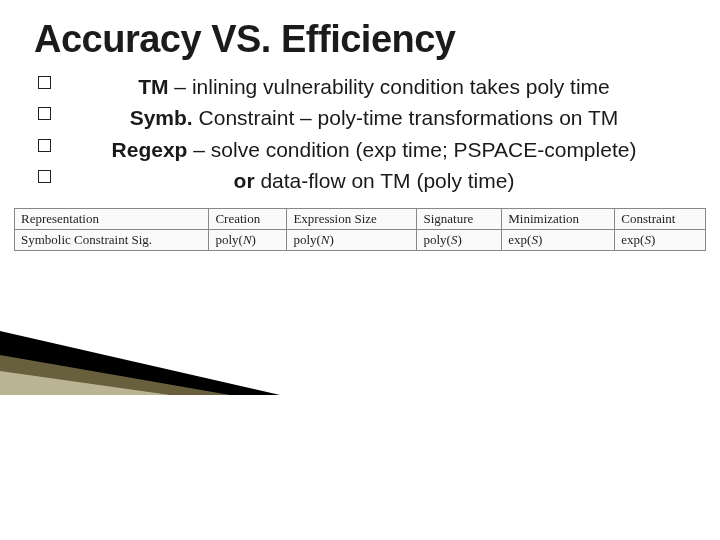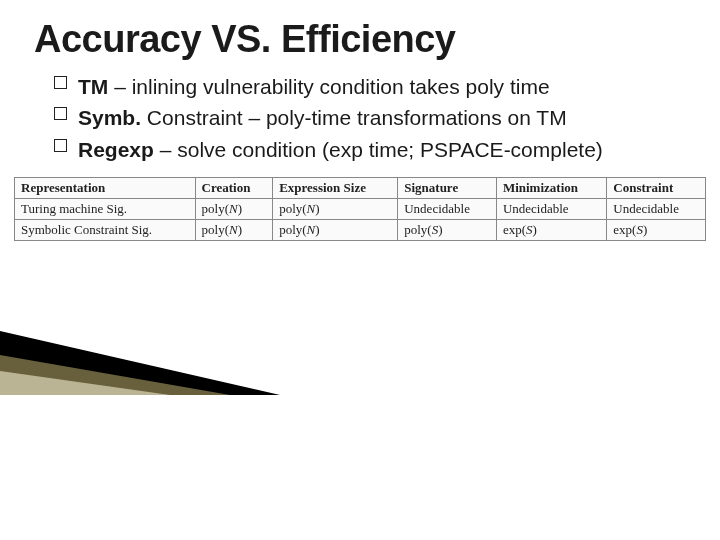--- a/index.html
+++ b/index.html
@@ -28,23 +28,24 @@
     margin: 0 0 12px 0;
   }
   .bullets {
     font-size: 21px;
     line-height: 1.3;
     color: #1a1a1a;
     margin: 0 0 14px 0;
     padding-left: 28px;
   }
   .bullets p {
-    margin: 0 0 4px 16px;
+    margin: 0 0 4px 0;
     position: relative;
     padding-left: 0;
+    text-align: center;
   }
   .chk {
     position: absolute;
     left: -24px;
     top: 3px;
     width: 13px;
     height: 13px;
     border: 1.2px solid #222;
     box-sizing: border-box;
   }
@@ -55,21 +56,21 @@
     font-size: 13px;
   }
   table.datatable th, table.datatable td {
     border: 1px solid #888;
     padding: 2px 6px;
     text-align: left;
     white-space: nowrap;
     background: #fafafa;
   }
   table.datatable th {
-    font-weight: bold;
+    font-weight: normal;
   }
   .mi { font-style: italic; }
   .sup { vertical-align: super; font-size: 0.7em; }
   .tablewrap {
     margin: 6px -20px 0 -20px;
   }
   
   .wedge {
     position: absolute;
     left: 0;
@@ -115,40 +116,36 @@
       <strong>TM</strong><span> – inlining vulnerability condition takes poly time</span>
     </p>
     <p>
       <span class="chk"></span>
       <strong>Symb.</strong><span> Constraint – poly-time transformations on TM</span>
     </p>
     <p>
       <span class="chk"></span>
       <strong>Regexp</strong><span> – solve condition (exp time; PSPACE-complete)</span>
     </p>
+    <p>
+      <span class="chk"></span>
+      <strong>or</strong><span> data-flow on TM (poly time)</span>
+    </p>
   </div>
 
   <div class="tablewrap">
     <table class="datatable">
       <tbody>
           <tr>
         <th>Representation</th>
         <th>Creation</th>
         <th>Expression Size</th>
         <th>Signature</th>
         <th>Minimization</th>
         <th>Constraint</th>
-      </tr>
-      <tr>
-        <td>Turing machine Sig.</td>
-        <td>poly(<span class="mi">N</span>)</td>
-        <td>poly(<span class="mi">N</span>)</td>
-        <td>Undecidable</td>
-        <td>Undecidable</td>
-        <td>Undecidable</td>
       </tr>
       <tr>
         <td>Symbolic Constraint Sig.</td>
         <td>poly(<span class="mi">N</span>)</td>
         <td>poly(<span class="mi">N</span>)</td>
         <td>poly(<span class="mi">S</span>)</td>
         <td>exp(<span class="mi">S</span>)</td>
         <td>exp(<span class="mi">S</span>)</td>
       </tr>
     </tbody>

